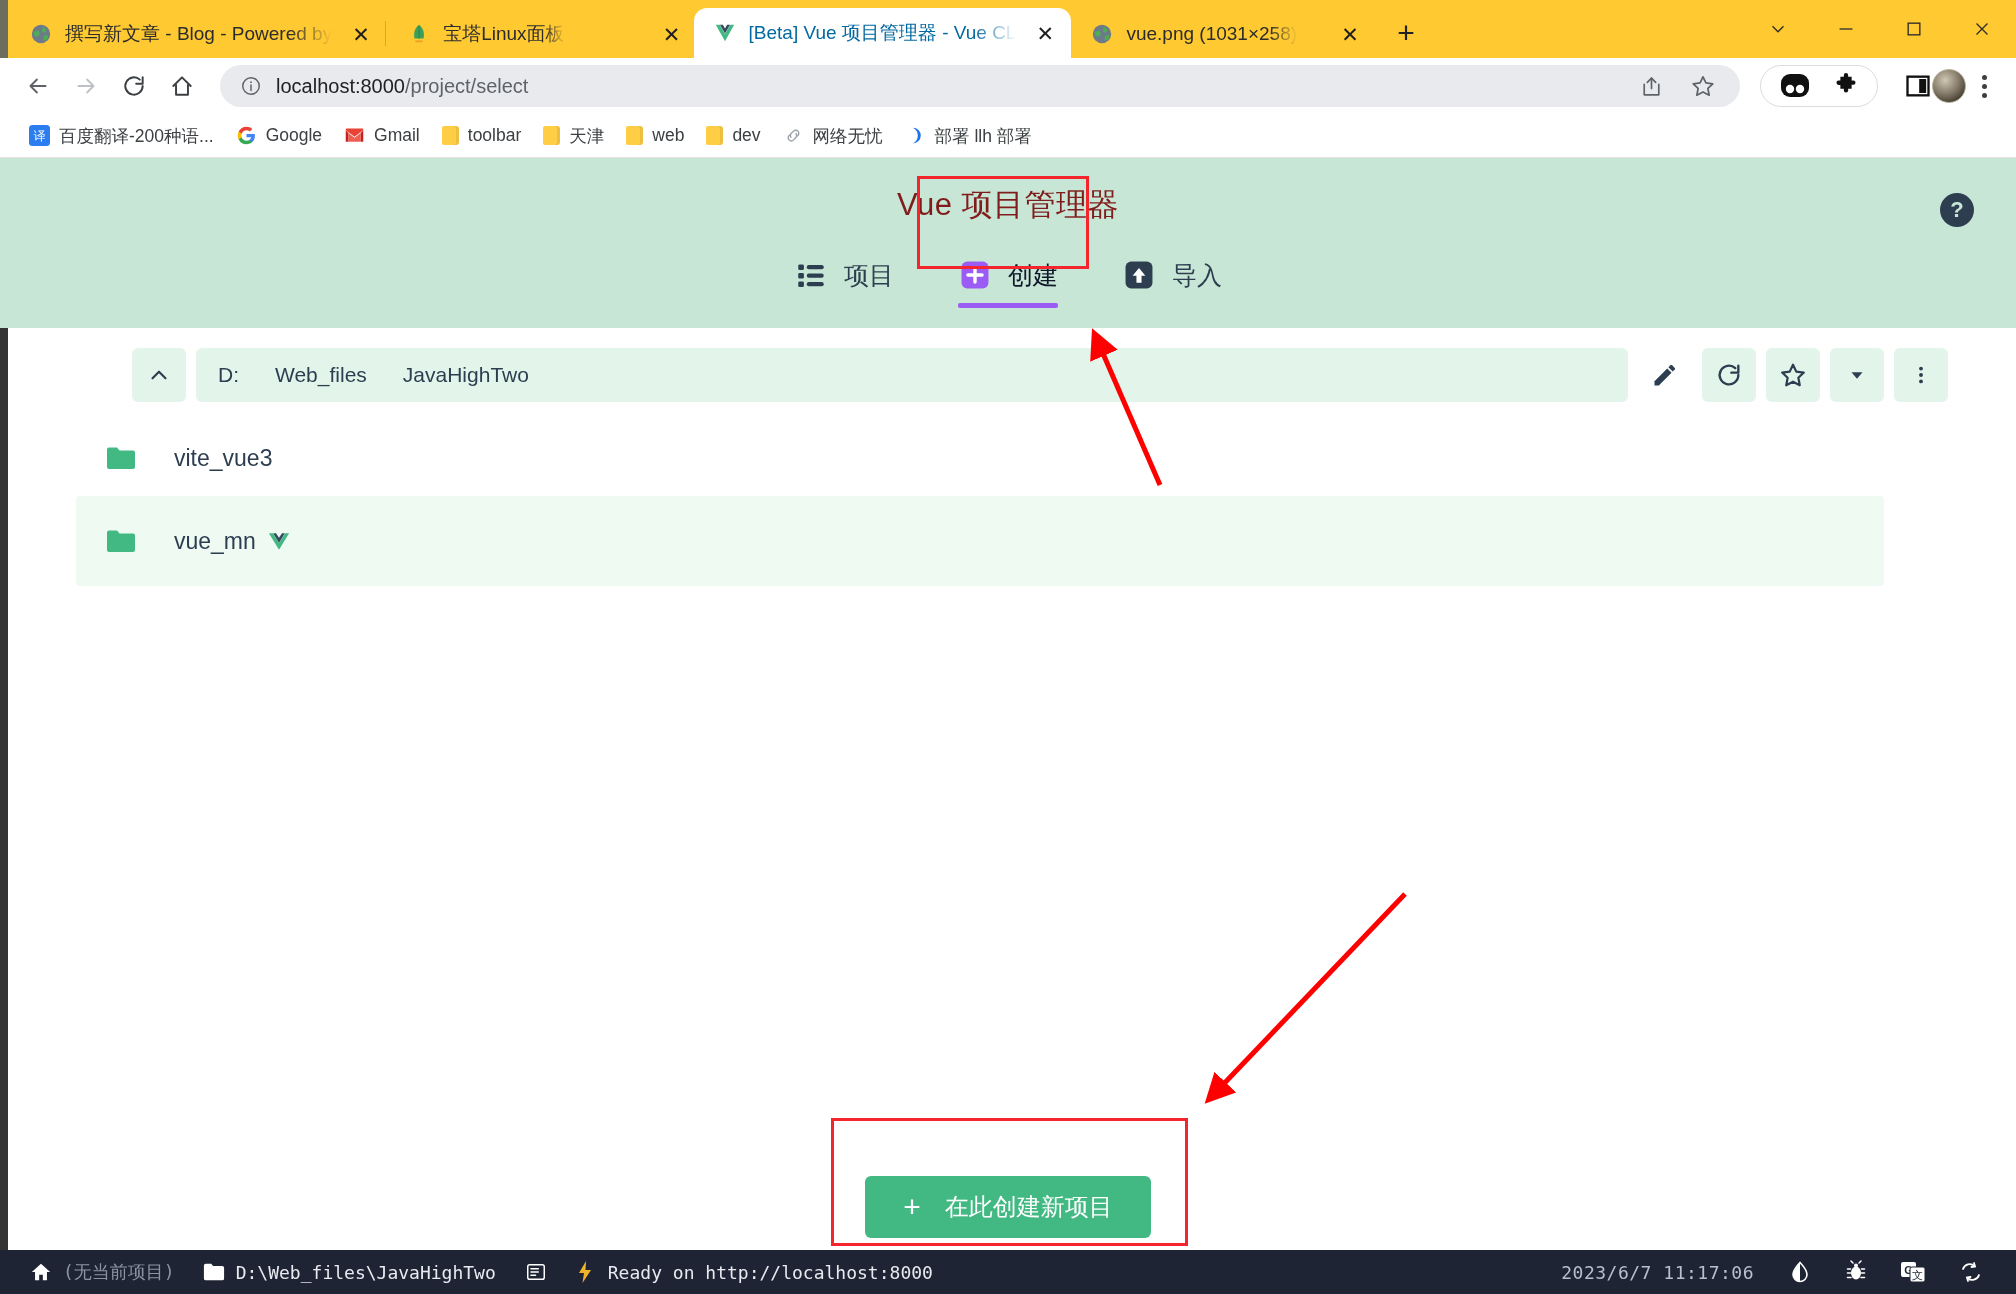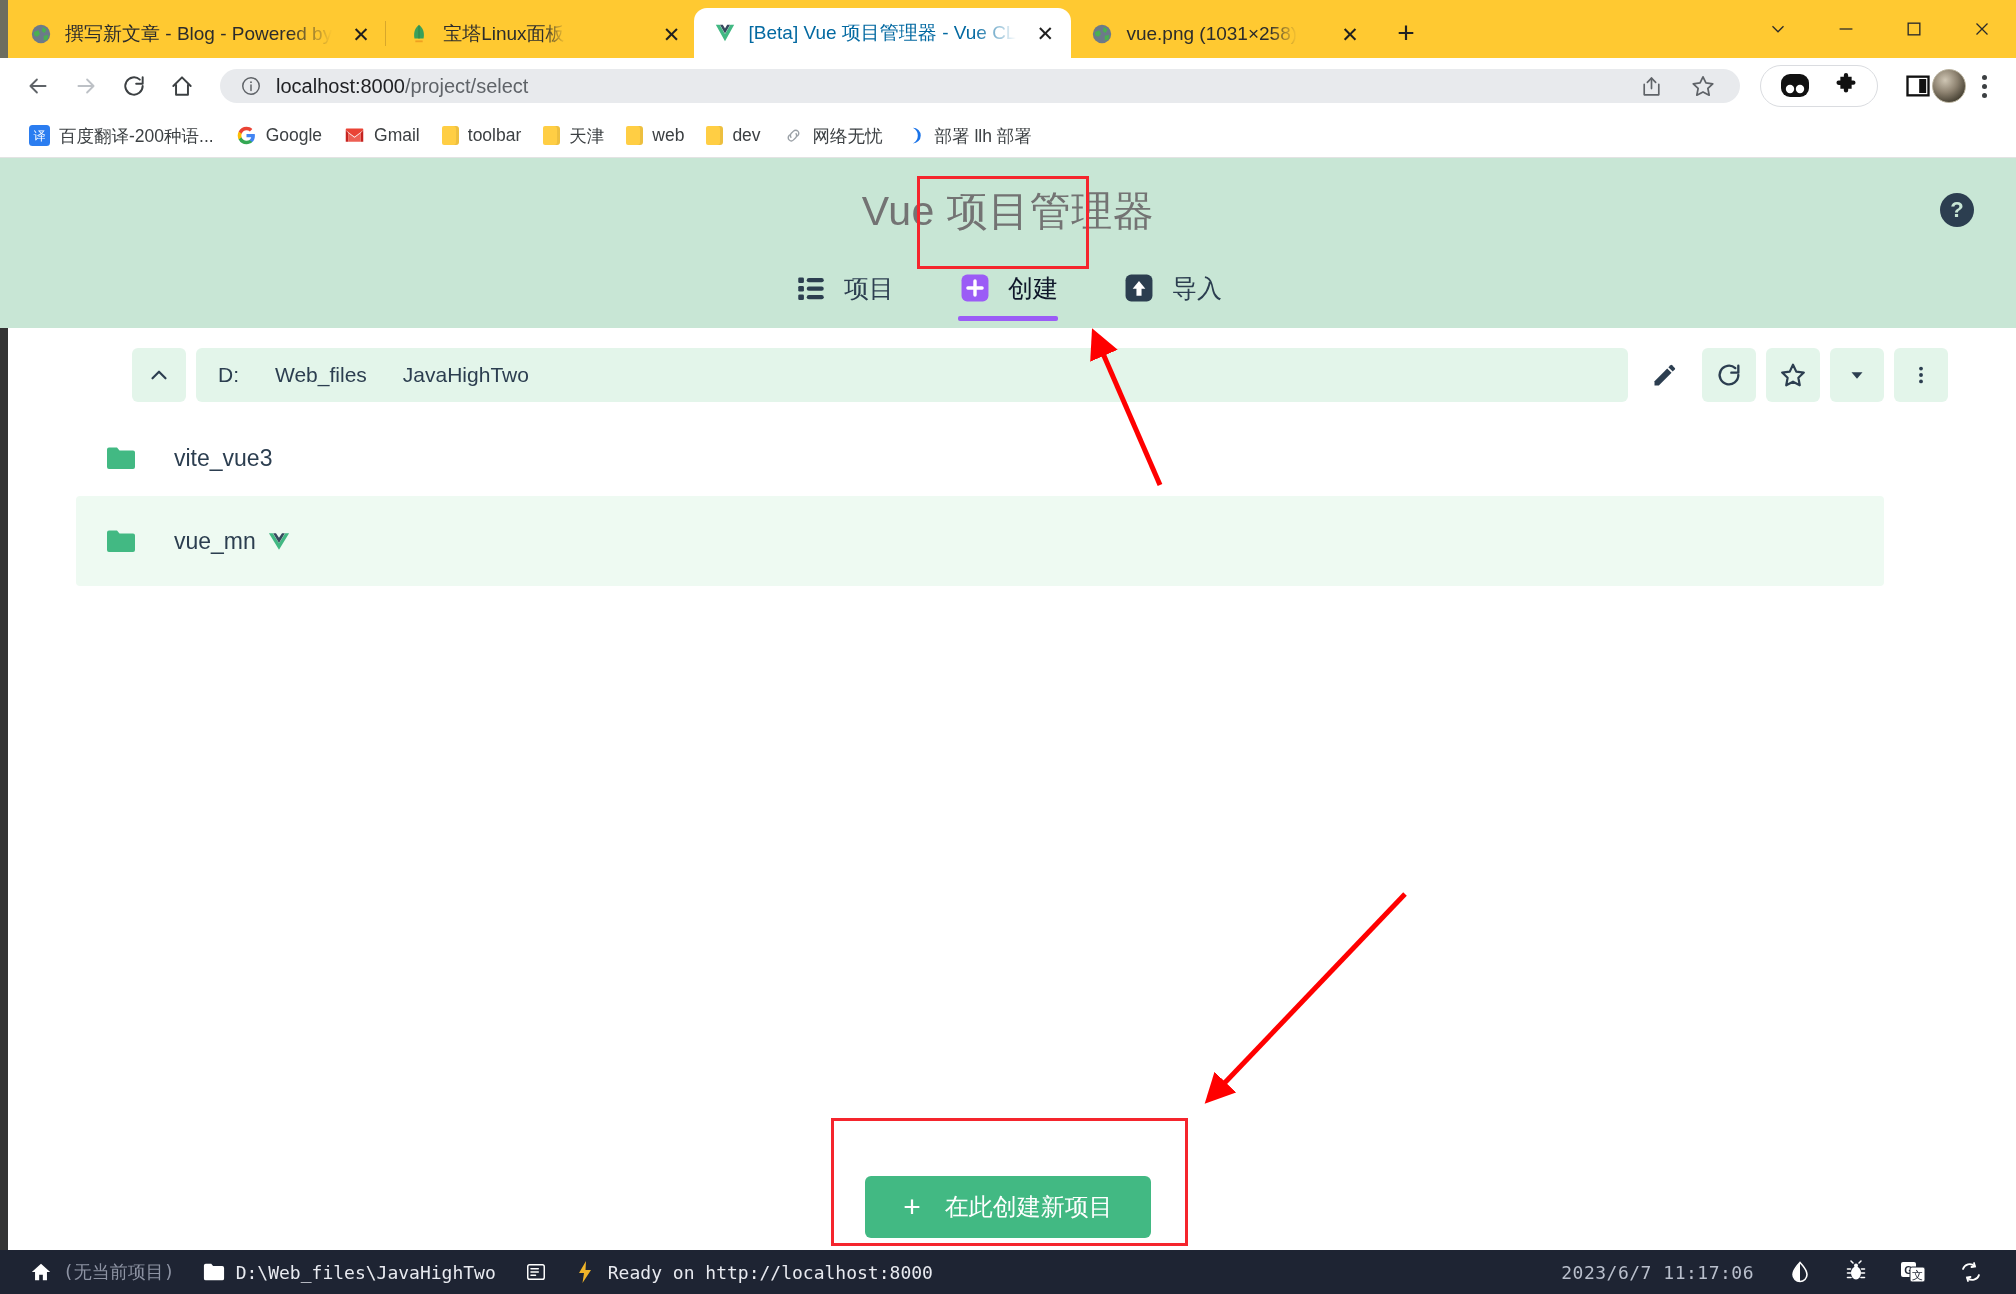--- a/index.html
+++ b/index.html
@@ -68,21 +68,21 @@
 
   .toolbar {
     height: 56px; background:#fff; display:flex; align-items:center;
     gap: 0; padding: 0 14px;
   }
   .nav-btn {
     width:48px; height:48px; display:flex; align-items:center; justify-content:center;
     color:#444; flex:0 0 auto;
   }
   .omnibox {
-    flex: 1 1 auto; height: 34px; background:#e8eaed; border-radius:22px;
+    flex: 1 1 auto; height: 42px; background:#e8eaed; border-radius:22px;
     display:flex; align-items:center; gap:14px; padding: 0 20px;
     margin: 0 12px 0 14px; min-width: 0;
   }
   .omnibox .url { font-size: 20px; color:#202124; white-space:nowrap; }
   .omnibox .url .dim { color:#5f6368; }
   .omni-right { display:flex; align-items:center; gap:26px; margin-left:auto; padding-right: 4px;}
   .ext-pill {
     display:flex; align-items:center; gap:22px;
     border:1px solid #dadce0; border-radius:22px;
     height:42px; padding: 0 18px; margin-left: 8px;
@@ -115,21 +115,21 @@
   .app { position:relative; height: calc(1294px - 58px - 56px - 44px - 44px); background:#fff; }
   .app-left-strip {
     position:absolute; left:0; top:0; width:8px; height:100%;
     background:#343434;
   }
   .app-header {
     background:#c8e6d5; height: 170px; position:relative;
     display:flex; flex-direction:column; align-items:center;
   }
   .app-title {
-    font-size: 41px; color:#737373; font-weight: 400;
+    font-size: 31px; color:#7f1d1d; font-weight: 400;
     margin-top: 26px; letter-spacing: .5px;
   }
   .help-btn {
     position:absolute; right: 42px; top: 35px;
     width:34px;height:34px;border-radius:50%;
     background:#2c3e50; color:#c8e6d5;
     display:flex;align-items:center;justify-content:center;
     font-size:22px; font-weight:bold; line-height:1;
   }
   .tabs {

